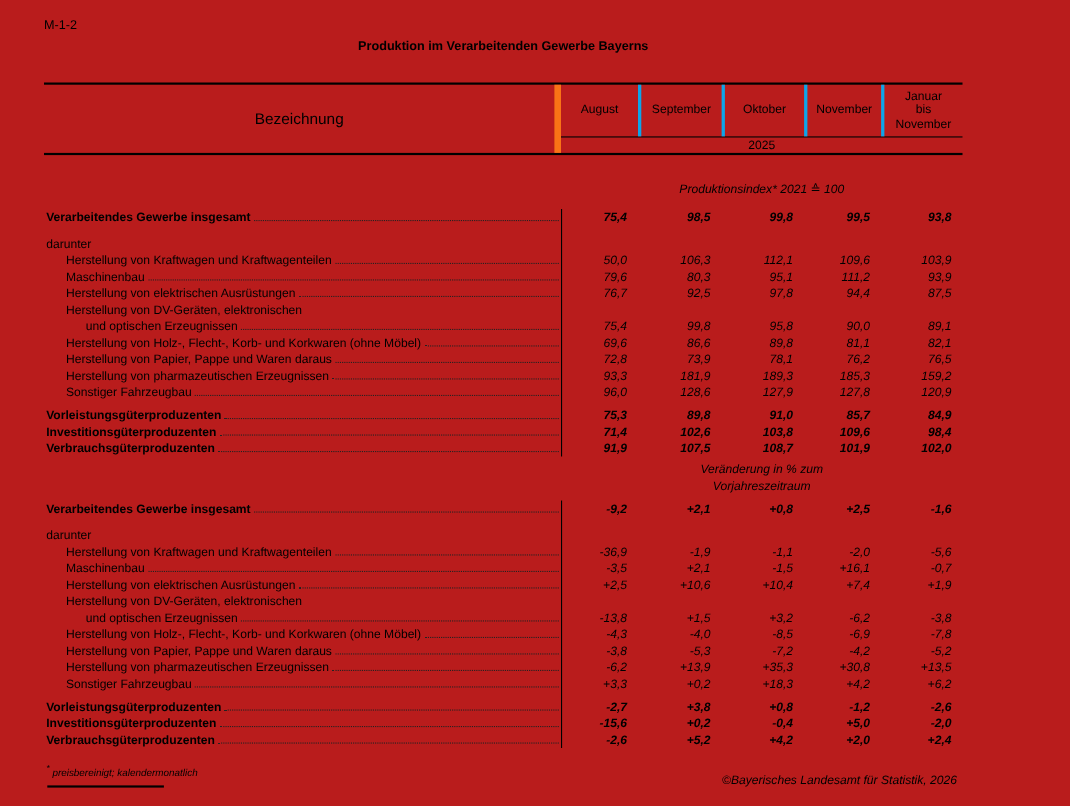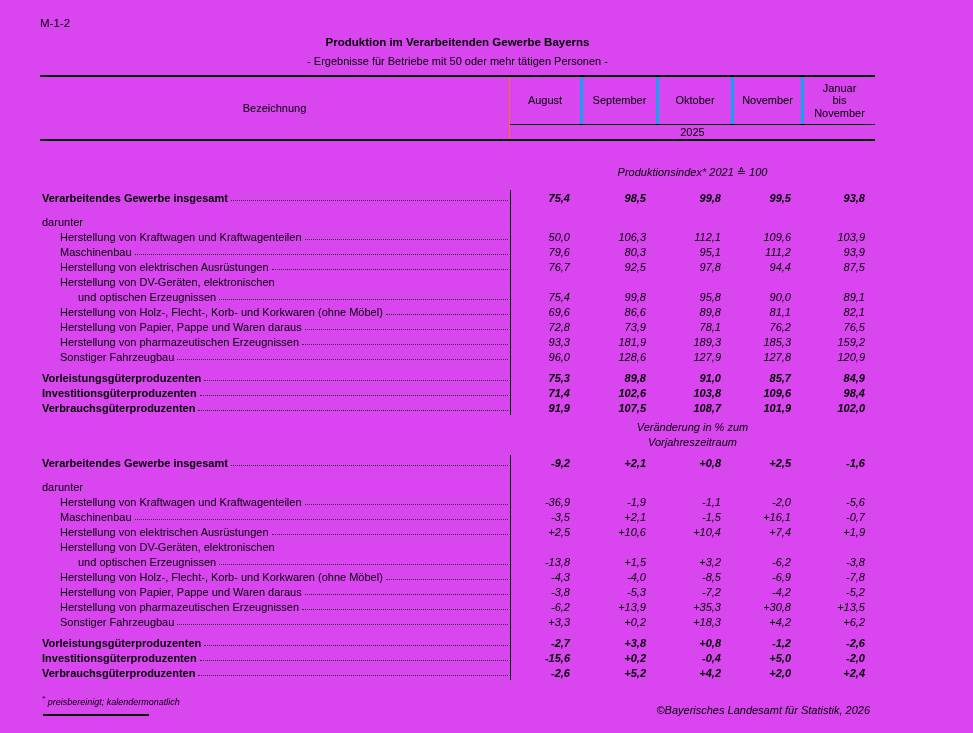--- a/index.html
+++ b/index.html
@@ -1,29 +1,29 @@
 <!DOCTYPE html>
 <html><head>
 <meta charset="utf-8">
 <style>
   * { margin:0; padding:0; box-sizing:border-box; }
   html,body { background:#e8e8e8; }
   body { font-family:"Liberation Sans","DejaVu Sans",sans-serif; color:#000; }
-  .page { position:relative; width:973px; height:733px; background:#d946ef; overflow:hidden;padding-left:28px; }
+  .page { position:relative; width:973px; height:733px; background:#b91c1c; overflow:hidden;padding-left:28px; }
 
   .code { position:absolute; left:40px; top:17px; font-size:11.5px; }
   .title { position:absolute; left:40px; top:36px; width:835px; text-align:center;
            font-weight:bold; font-size:11.5px; }
   .subtitle { position:absolute; left:40px; top:55px; width:835px; text-align:center; font-size:11px; }
 
   
   .thead { position:absolute; left:40px; top:75px; width:835px; height:66px;
            border-top:2px solid #000; border-bottom:2px solid #000; display:flex; }
-  .th-label { width:470px; border-right:1px solid #f97316; display:flex;
-              align-items:center; justify-content:center; font-size:11px;text-align:right; }
+  .th-label { width:470px; border-right:6px solid #f97316; display:flex;
+              align-items:center; justify-content:center; font-size:14px;text-align:right; }
   .th-right { width:365px; display:flex; flex-direction:column; }
   .th-months { height:48px; display:flex; border-bottom:1px solid #000; }
   .th-cell { display:flex; align-items:center; justify-content:center; text-align:center;
              font-size:11px; line-height:1.12; white-space:pre-line; }
   .th-cell + .th-cell { border-left:3px solid #0ea5e9; }
   .th-year { flex:1; display:flex; align-items:center; justify-content:center; font-size:11px; }
 
   .w1 { width:70px; } .w2 { width:76px; } .w3 { width:75px; } .w4 { width:70px; } .w5 { width:74px; }
 
   .sec-head { position:absolute; left:510px; width:365px; text-align:center;
@@ -49,21 +49,20 @@
                font-style:italic; font-size:11px; }
   .endline { position:absolute; left:43px; top:714px; width:106px; height:2px; background:#000; }
 </style>
 </head>
 <body>
 
 <div class="page">
 
   <div class="code">M-1-2</div>
   <div class="title">Produktion im Verarbeitenden Gewerbe Bayerns</div>
-  <div class="subtitle">- Ergebnisse für Betriebe mit 50 oder mehr tätigen Personen -</div>
 
   <div class="thead">
     <div class="th-label">Bezeichnung</div>
     <div class="th-right">
       <div class="th-months">
         <div class="th-cell w1">August</div>
         <div class="th-cell w2">September</div>
         <div class="th-cell w3">Oktober</div>
         <div class="th-cell w4">November</div>
         <div class="th-cell w5">Januar

